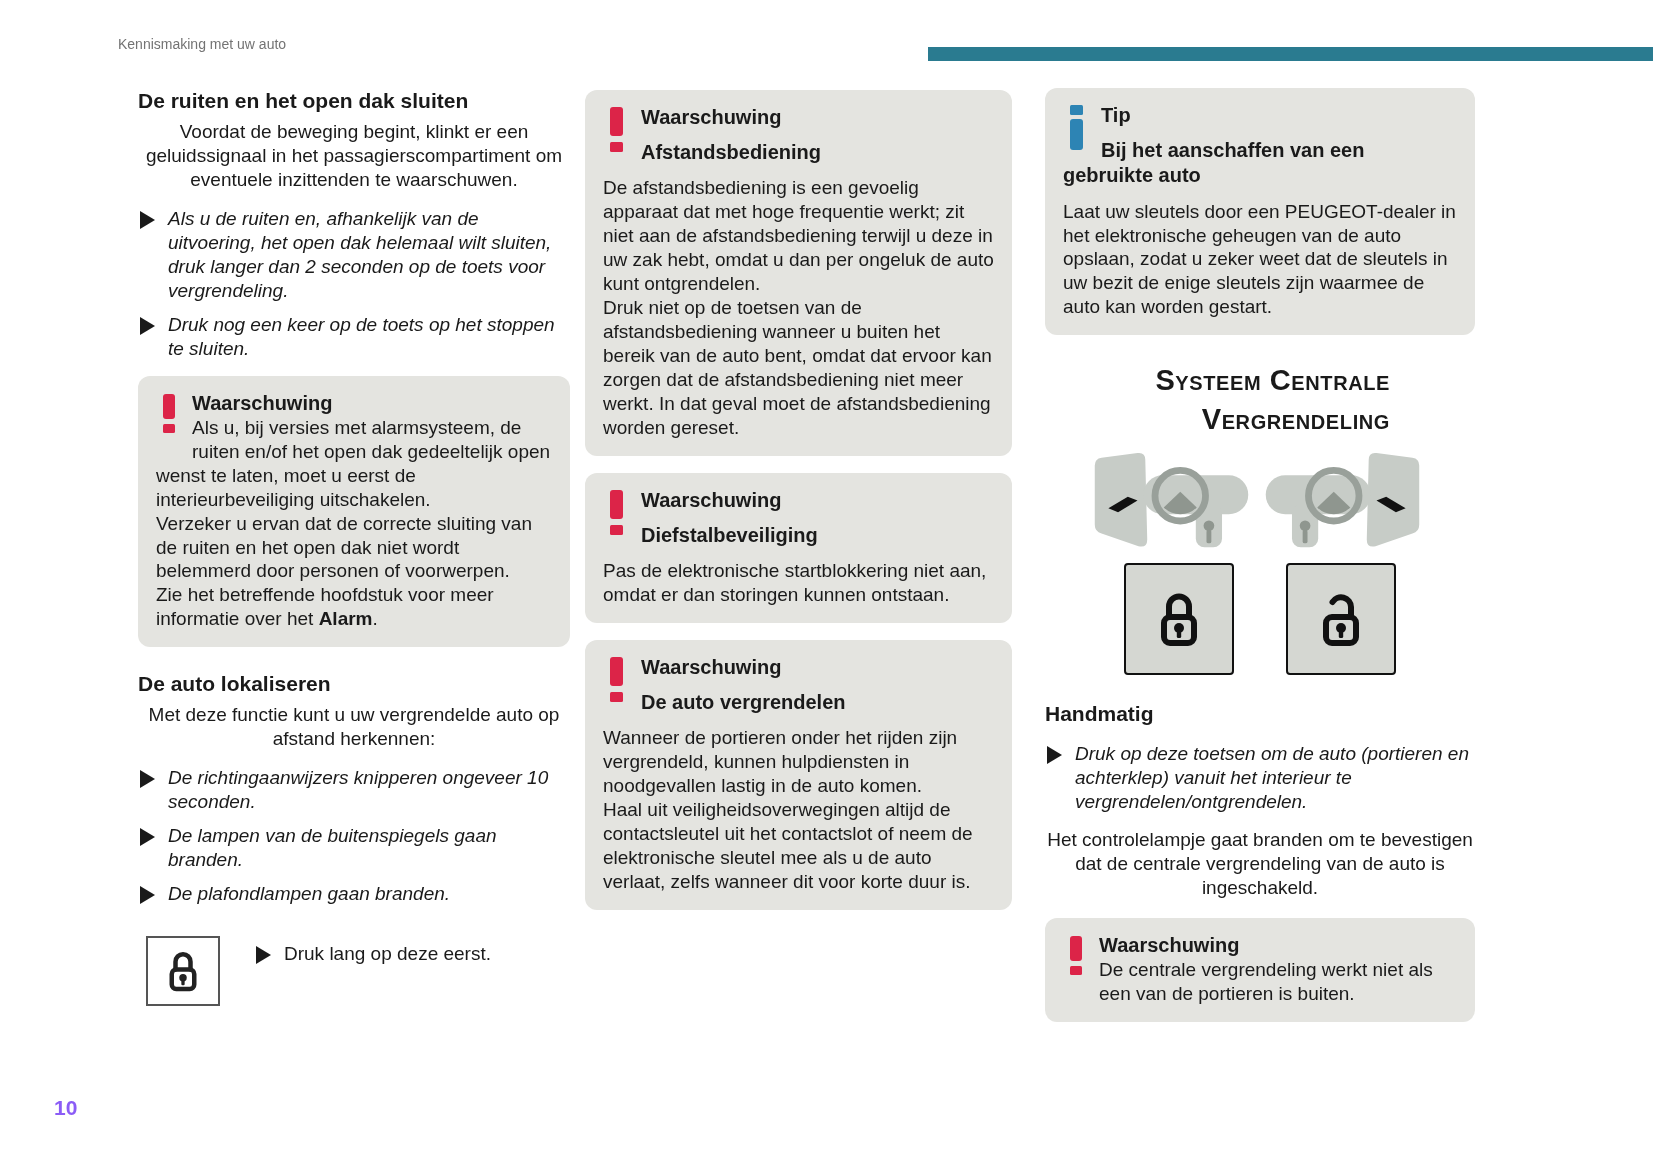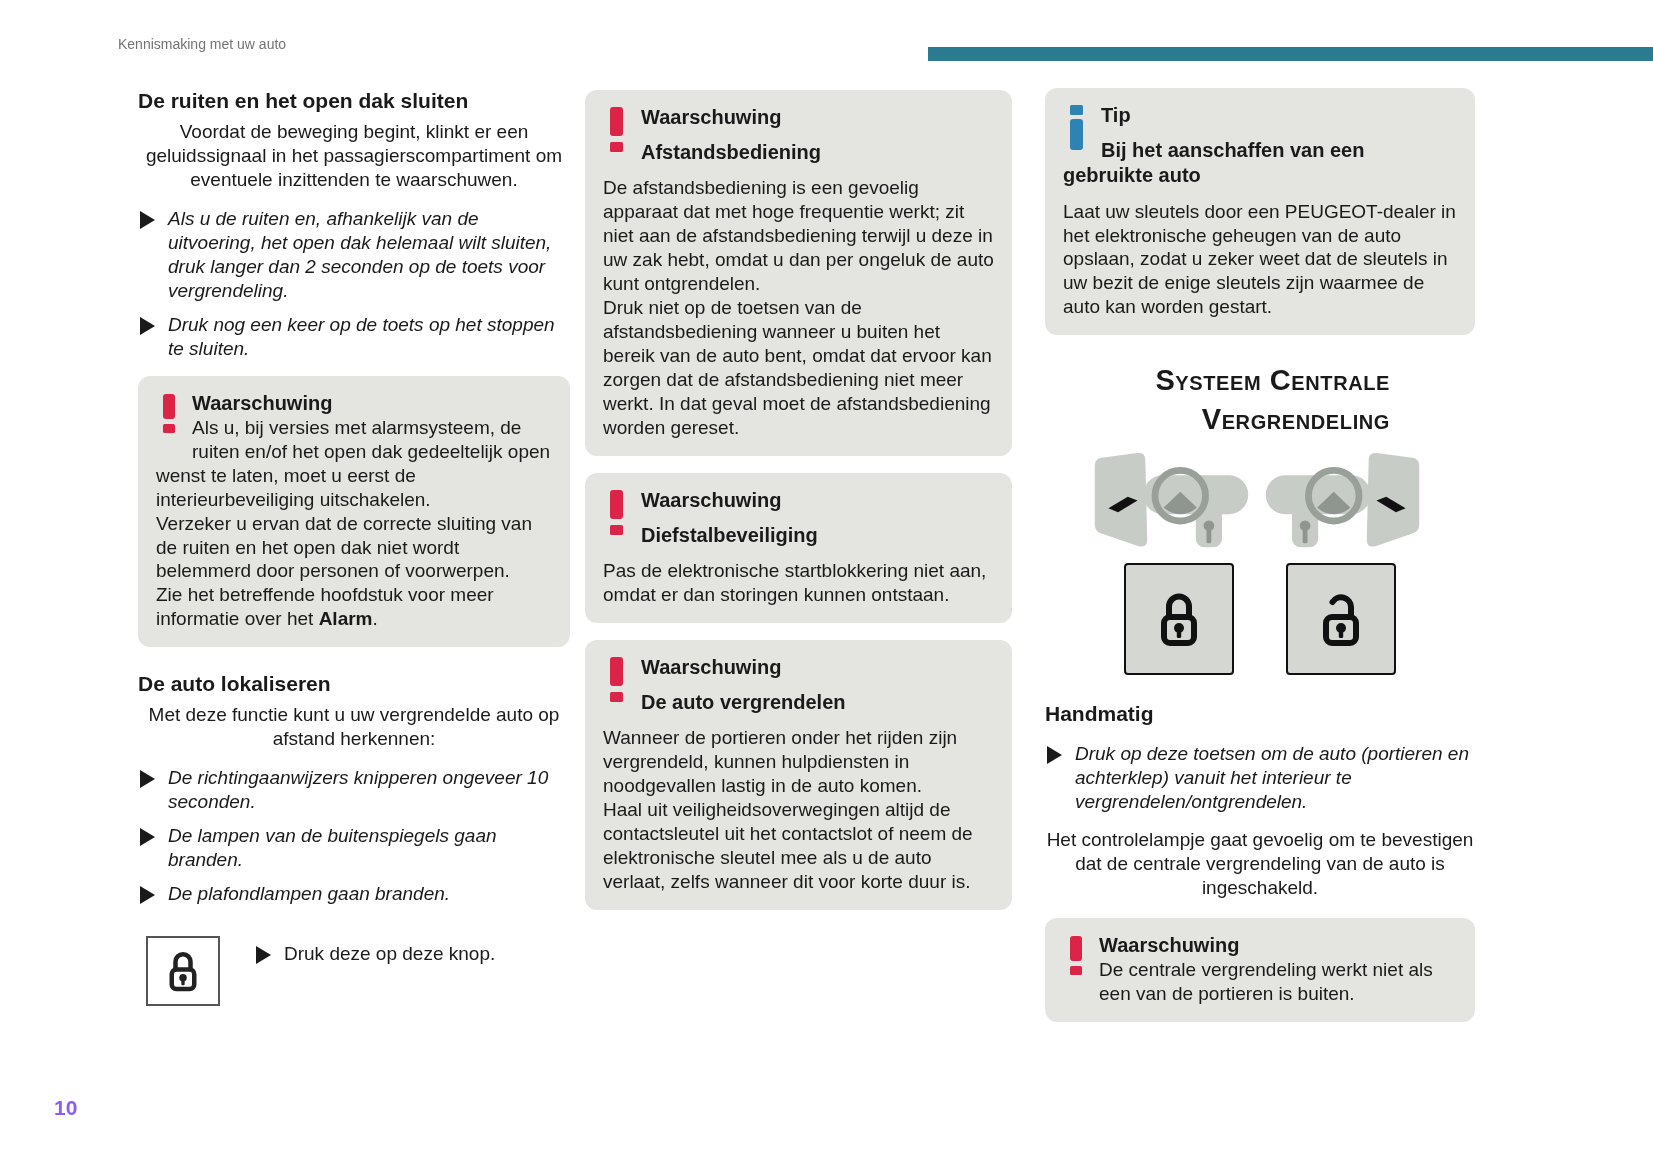--- a/index.html
+++ b/index.html
@@ -110,21 +110,21 @@
       <span class="lockbox">
         <svg width="36" height="46" viewBox="0 0 48 58">
           <path d="M14 27 V16.5 a10 10 0 0 1 20 0 V27" fill="none" stroke="#222" stroke-width="6" stroke-linecap="round"></path>
           <rect x="9" y="27" width="30" height="26" rx="6" fill="none" stroke="#222" stroke-width="6"></rect>
           <circle cx="24" cy="38" r="5" fill="#222"></circle>
           <rect x="21.8" y="40" width="4.4" height="8" rx="1.5" fill="#222"></rect>
         </svg>
       </span>
       <span class="caption">
         <span class="tri"></span>
-        <span>Druk deze op deze knop.</span>
+        <span>Druk lang op deze eerst.</span>
       </span>
     </div>
   </div>
 
   <div class="col col2">
 
     <div class="box box-stack">
       <span class="wicon-stack">
         <svg width="24" height="46" viewBox="0 0 24 46">
             <rect x="5" y="0" width="13" height="29" rx="3" fill="#dc2448"></rect>
@@ -231,21 +231,21 @@
 
     <h3 class="hand">Handmatig</h3>
 
     <div class="bullets">
       <div class="bullet">
         <span class="tri"></span>
         <span>Druk op deze toetsen om de auto (portieren en achterklep) vanuit het interieur te vergrendelen/ontgrendelen.</span>
       </div>
     </div>
 
-    <p class="body" style="margin-top:14px;">Het controlelampje gaat gevoelig om te bevestigen dat de centrale vergrendeling van de auto is ingeschakeld.</p>
+    <p class="body" style="margin-top:14px;">Het controlelampje gaat branden om te bevestigen dat de centrale vergrendeling van de auto is ingeschakeld.</p>
 
     <div class="box box-inline" style="margin-top:18px;">
       <span class="wicon-inline">
         <svg width="22" height="40" viewBox="0 0 22 40">
             <rect x="5" y="0" width="12" height="25" rx="3" fill="#dc2448"></rect>
             <rect x="5" y="30" width="12" height="9" rx="1.5" fill="#dc2448"></rect>
           </svg>
       </span>
       <b class="ib-title">Waarschuwing</b>
       <div>De centrale vergrendeling werkt niet als een van de portieren is buiten.</div>

